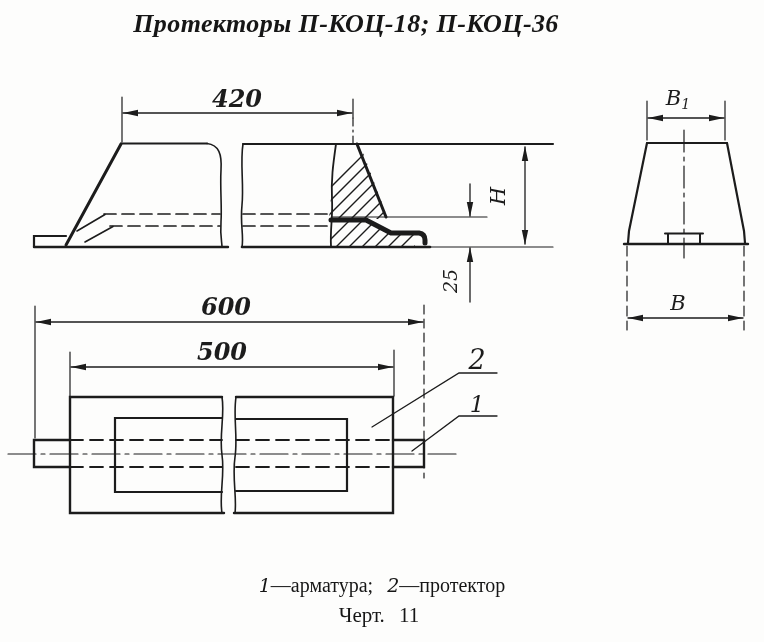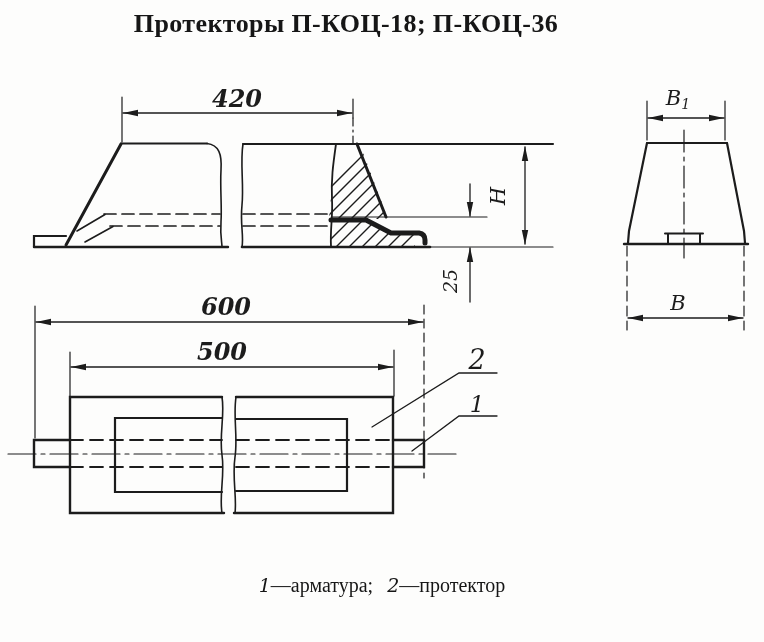--- a/index.html
+++ b/index.html
@@ -1,19 +1,19 @@
 <!DOCTYPE html>
 <html><head>
 <meta charset="utf-8">
 <style>
   html,body{margin:0;padding:0;background:#e8e8e8;}
   .page{position:relative;width:764px;height:642px;background:#fdfdfc;overflow:hidden;
         font-family:"Liberation Serif",serif;color:#161616;}
   .title{position:absolute;top:9px;left:0;width:692px;text-align:center;
-         font-weight:bold;font-size:26px;letter-spacing:.4px;}
+         font-weight:bold;font-size:26px;letter-spacing:.4px;font-style:italic;}
   .caption{position:absolute;top:563px;left:0;width:764px;text-align:center;font-size:20px;margin-top:11px;}
   .caption .cap-num{font-style:italic;font-family:"DejaVu Serif",serif;font-size:19px;}
   .caption .sp{margin-right:14px;}
   .fig-num{position:absolute;top:603px;left:0;width:758px;text-align:center;
            font-size:21px;word-spacing:9px;}
   svg{position:absolute;top:0;left:0;}
   .ln{stroke:#1c1c1c;fill:none;stroke-linecap:round;}
   .arrow{fill:#1c1c1c;stroke:none;}
   .dim{font-family:"DejaVu Serif",serif;font-style:italic;fill:#1c1c1c;}
   .dim-lg{font-size:24px;font-weight:bold;}
@@ -176,14 +176,15 @@
         <path class="ln" stroke-width="1.3" d="M412,451 L459,416 H497"></path>
         <text class="dim callout-md" x="477" y="412" text-anchor="middle">1</text>
       </g>
     </g>
   </svg>
 
   <div class="caption">
     <span class="cap-num">1</span><span class="sp">—арматура;</span><span class="cap-num">2</span><span>—протектор</span>
   </div>
 
+  <div class="fig-num">Черт. 11</div>
 
 </div>
 
 </body></html>

